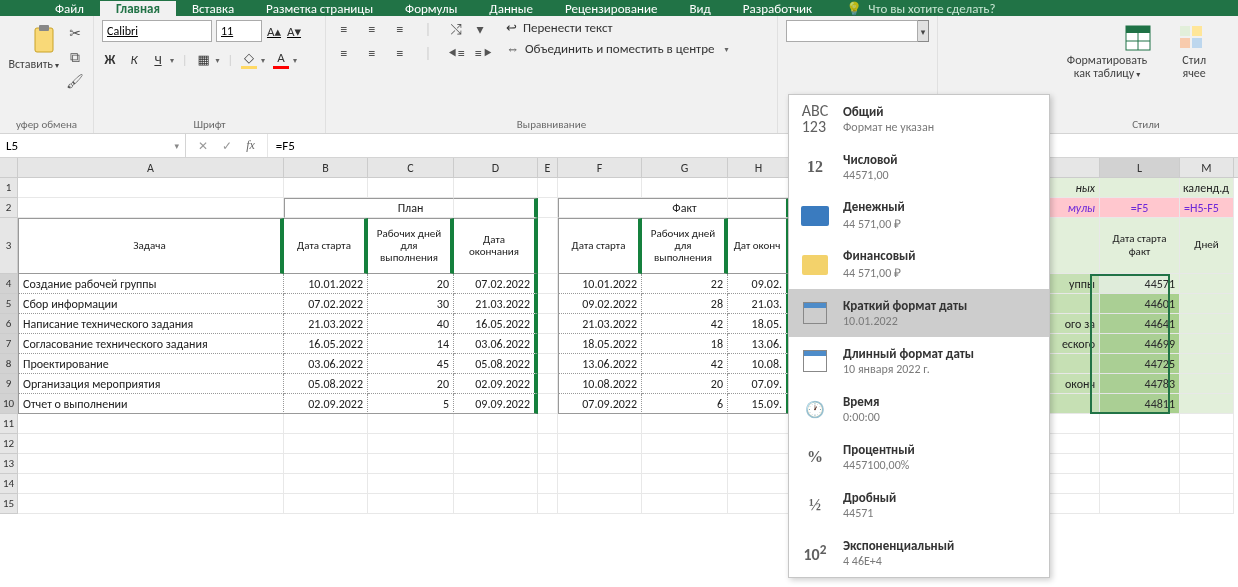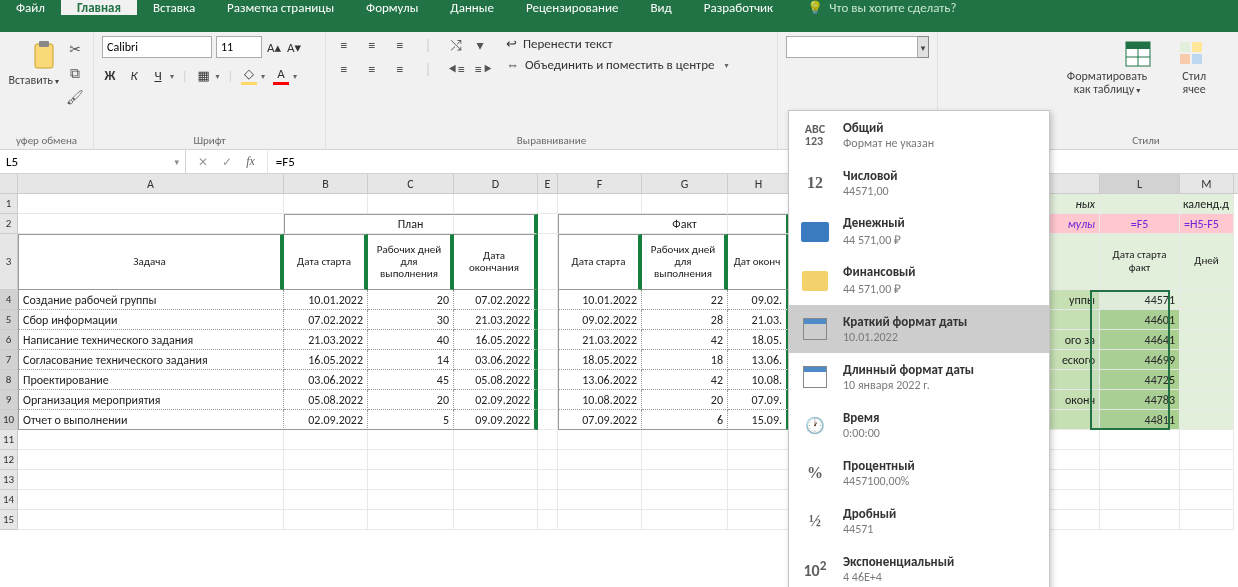--- a/index.html
+++ b/index.html
@@ -1,38 +1,38 @@
 <!DOCTYPE html>
 <html><head>
 <meta charset="utf-8">
 <style>
 * { box-sizing: border-box; margin: 0; padding: 0; font-family: "Segoe UI", Calibri, Arial, sans-serif; }
 body { background: #fff; font-size: 12px; overflow: hidden; width: 1238px; height: 587px; }
 
 
-.tabs-bar { background: #217346; height: 32px; display: flex; align-items: flex-start; color: #fff; font-size: 13px; }
+.tabs-bar { background: #217346; height: 16px; display: flex; align-items: center; color: #fff; font-size: 13px; padding-left: 39px; }
 .tab { padding: 0 16px; display: flex; align-items: center; cursor: pointer; }
 .tab.active { background: #f1f1f1; color: #217346; font-weight: 600; }
 .tell-me { display: flex; align-items: center; color: #c8e6d3; padding-left: 18px; }
 .tell-me .bulb { margin-right: 6px; opacity: .7; }
 
 
 .ribbon { background: #f1f1f1; border-bottom: 1px solid #d4d4d4; height: 118px; display: flex; position: relative; }
 .group { border-right: 1px solid #e0e0e0; padding: 4px 8px 2px 8px; display: flex; flex-direction: column; justify-content: space-between; }
 .group-label { text-align: center; font-size: 11px; color: #6a6a6a; padding-top: 2px; }
 .group-body { display: flex; align-items: flex-start; gap: 6px; }
 
 .big-btn { display: flex; flex-direction: column; align-items: flex-end; width: 56px; padding-top: 4px; }
 .big-btn .lbl { font-size: 12px; color: #444; text-align: center; margin-top: 2px; line-height: 1.1; }
 .big-btn .lbl .arr { font-size: 8px; margin-left: 2px; }
 
 .icon-stack { display: flex; flex-direction: column; gap: 6px; padding-top: 4px; }
 .icon-stack span, .icon-row span { width: 20px; height: 18px; display: inline-flex; align-items: center; justify-content: center; color: #555; font-size: 14px; }
 
-.font-row1 { display: flex; align-items: center; gap: 4px; margin-bottom: 8px; }
+.font-row1 { display: flex; align-items: center; gap: 4px; margin-bottom: 8px; text-decoration: underline; }
 .font-name { width: 110px; height: 22px; border: 1px solid #ababab; background: #fff; font-size: 12px; padding: 0 4px; }
 .font-size { width: 46px; height: 22px; border: 1px solid #ababab; background: #fff; font-size: 12px; padding: 0 4px; }
 .font-row2 { display: flex; align-items: center; gap: 8px; }
 .font-btn { font-size: 13px; color: #333; min-width: 16px; text-align: center; }
 .font-btn.bold { font-weight: bold; }
 .font-btn.italic { font-style: italic; }
 .font-btn.under { text-decoration: underline; }
 .drop-arr { font-size: 8px; color: #666; margin-left: -4px; }
 .color-swatch { border-bottom: 3px solid red; padding-bottom: 1px; }
 .fill-swatch { border-bottom: 3px solid #ffd966; padding-bottom: 1px; }
@@ -237,21 +237,21 @@
         <div class="lbl" style="white-space:pre">Стил
 ячее</div>
       </div>
     </div>
     <div class="group-label">Стили</div>
   </div>
 
   <div class="nf-dropdown" id="nfdd">
       <div class="nf-item">
         <div class="nf-icon">
-          <div style="font-size:12px;line-height:1;font-weight:700">ABC<br>123</div>
+          <div style="font-size:16px;line-height:1;font-weight:400">ABC<br>123</div>
         </div>
         <div class="nf-text">
           <div class="nf-title">Общий</div>
           <div class="nf-sample">Формат не указан</div>
         </div>
       </div>
       <div class="nf-item">
         <div class="nf-icon">12</div>
         <div class="nf-text">
           <div class="nf-title">Числовой</div>

